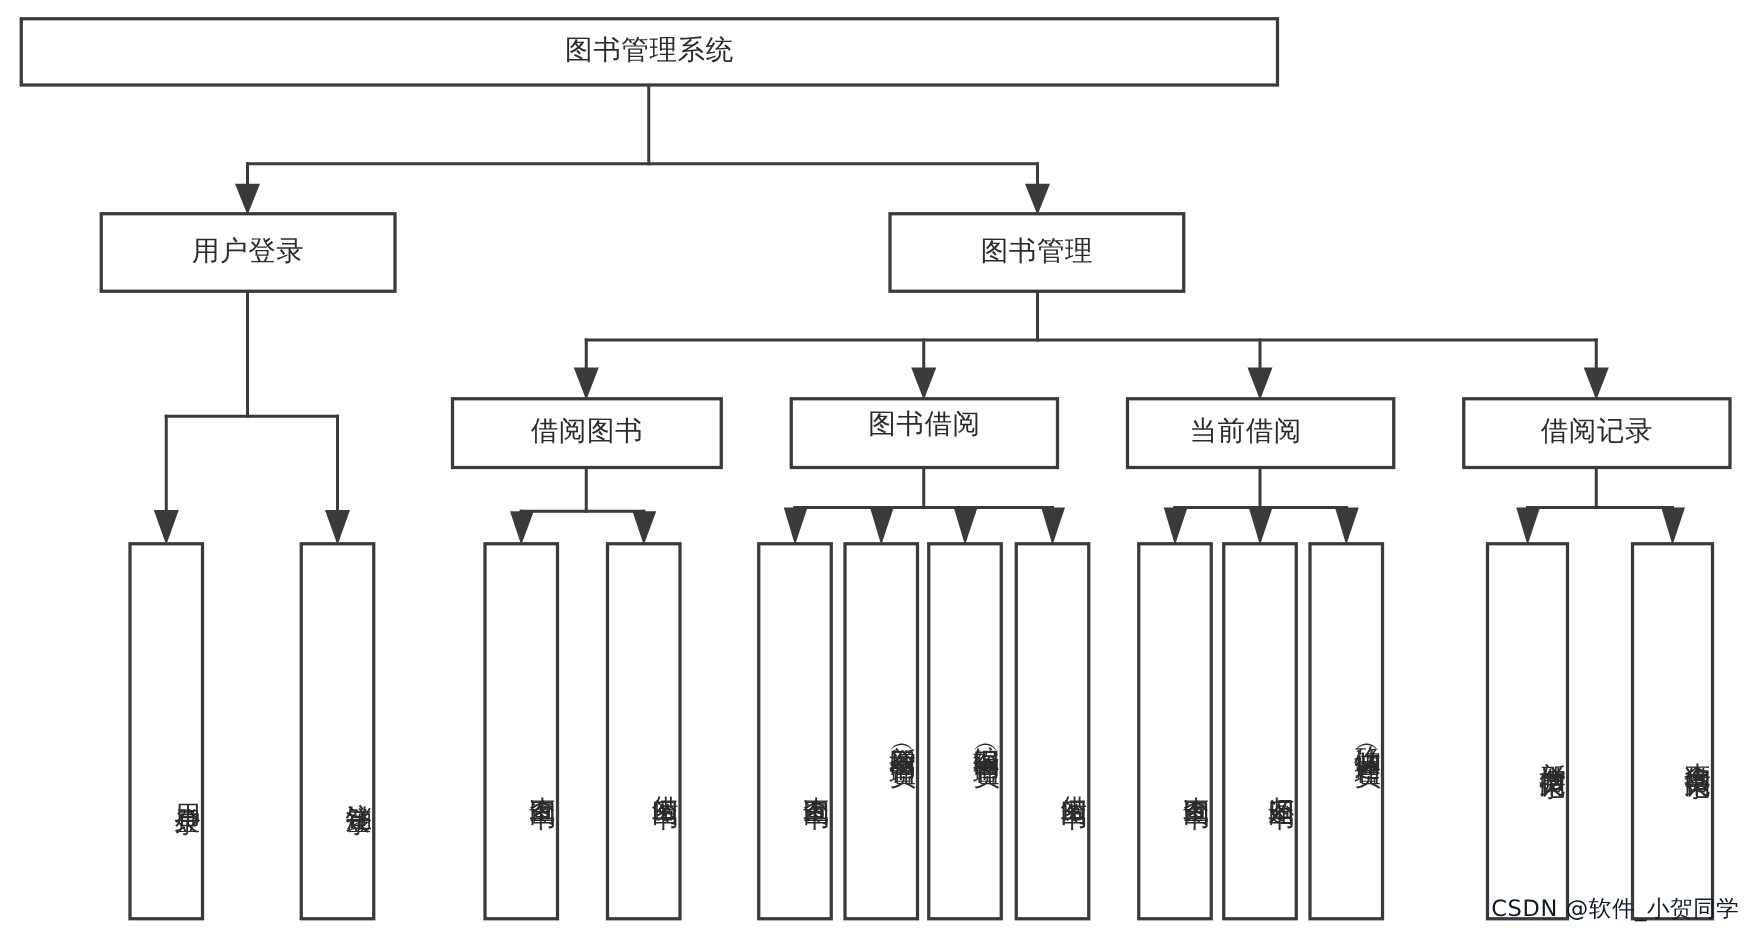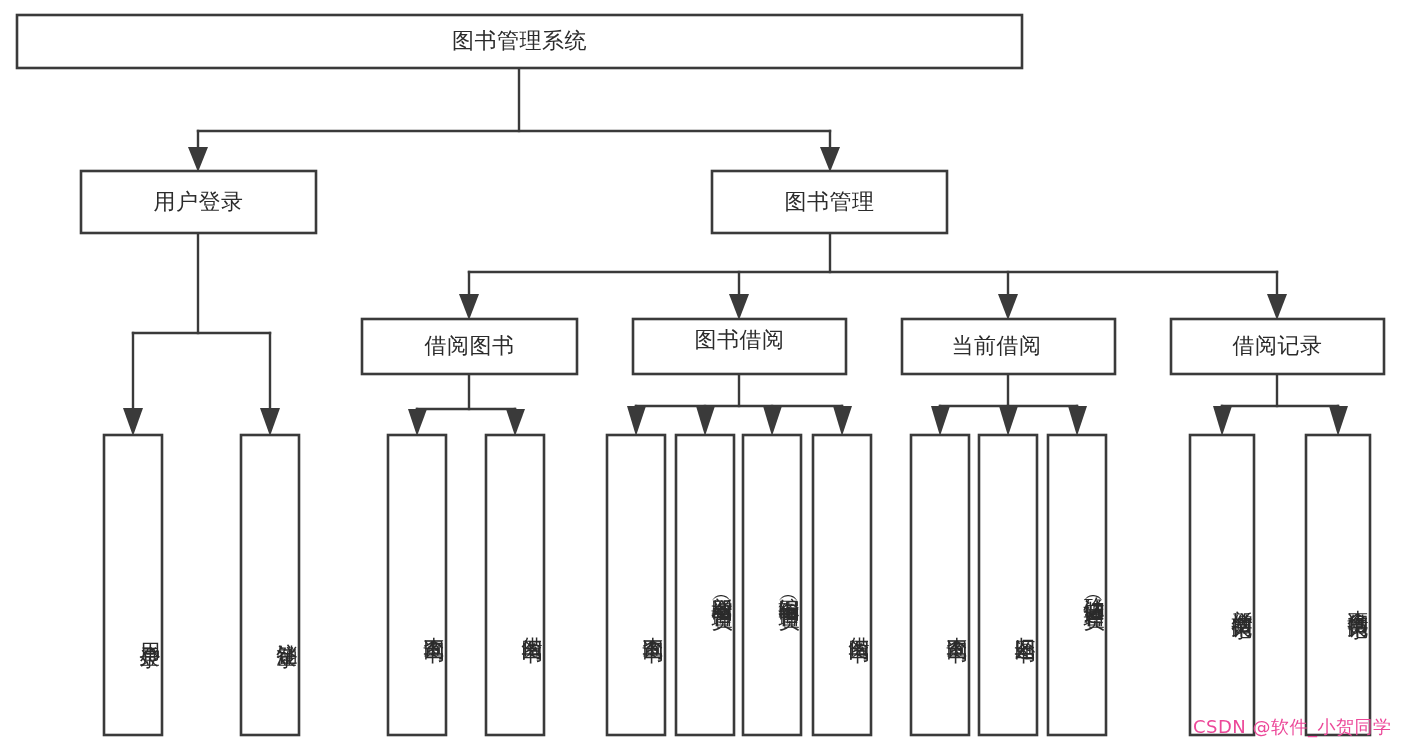--- a/index.html
+++ b/index.html
@@ -62,21 +62,21 @@
     font-size: 21px;
     line-height: 1.18;
     writing-mode: vertical-rl;
     text-orientation: upright;
     letter-spacing: 2px;
     white-space: nowrap;
     pointer-events: none;
   }
   .watermark {
     position: absolute;
-    color: #ec4899;
+    color: #0f172a;
     font-size: 18px;
     letter-spacing: 0.5px;
     white-space: nowrap;
     pointer-events: none;
   }
 </style>
 </head>
 <body>
 
 <div id="diagram-root">

